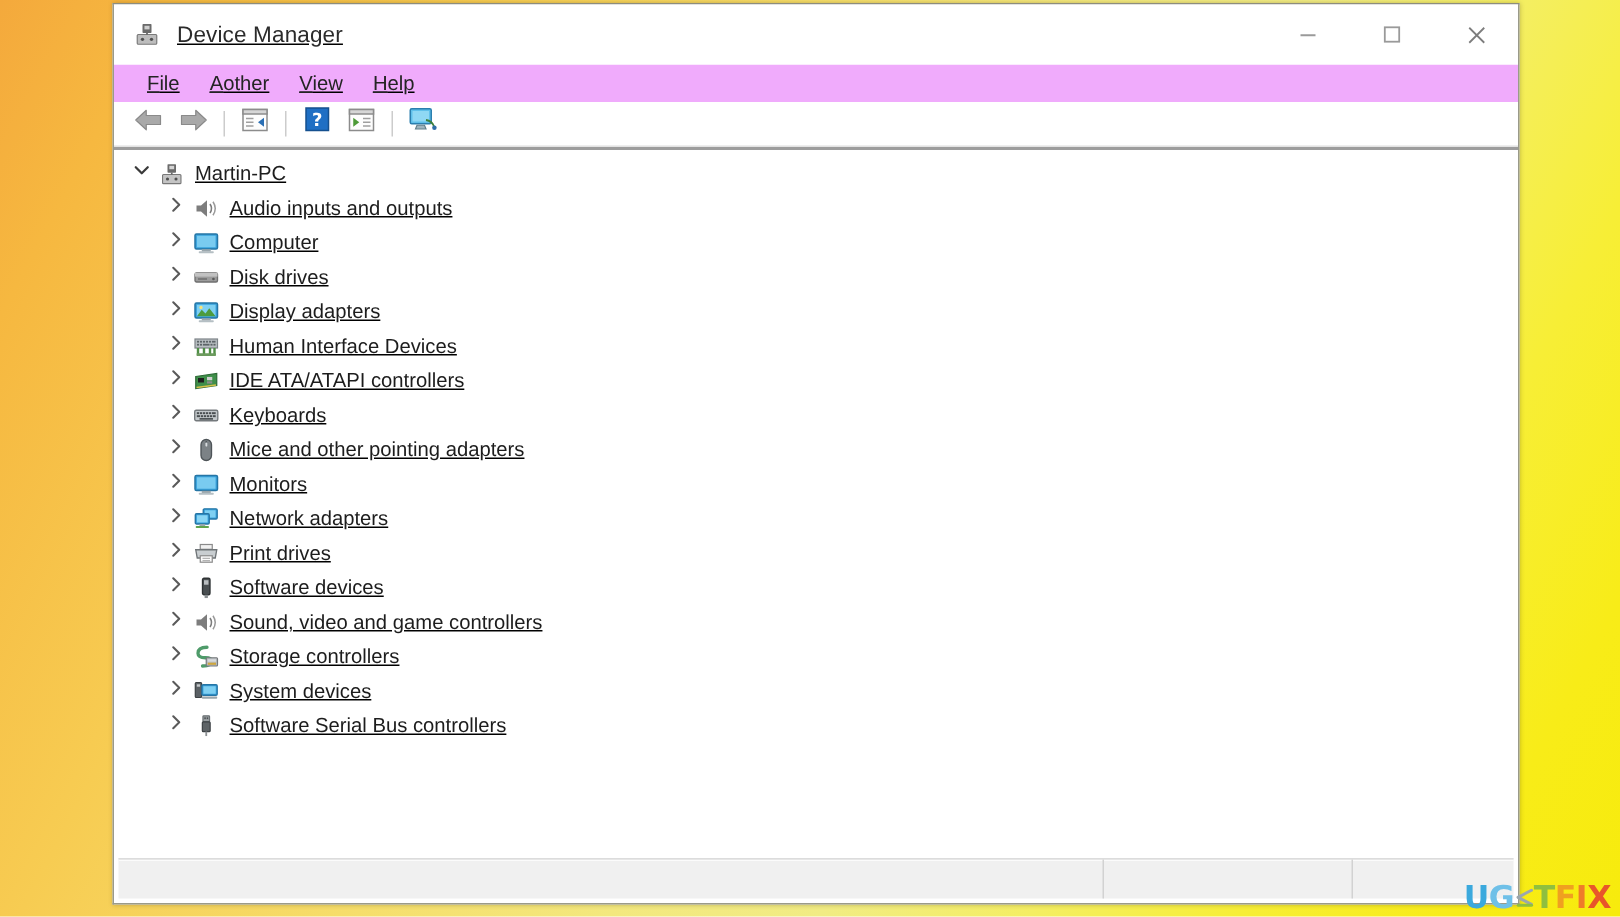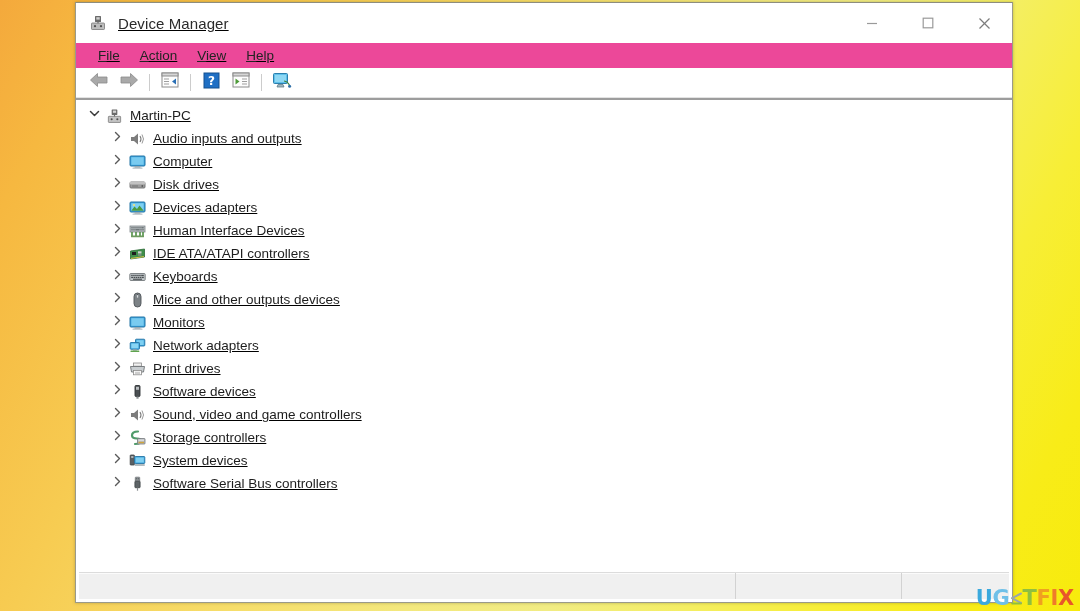--- a/index.html
+++ b/index.html
@@ -84,21 +84,21 @@
   }
   .win-btn svg { display: block; }
 
   
   .menubar {
     height: 25px;
     flex: 0 0 25px;
     display: flex;
     align-items: center;
     padding-left: 12px;
-    background: #ec4899;
+    background: #f0abfc;
   }
   .menu-item {
     font-size: 13.5px;
     color: #242424;
     padding: 2px 10px;
     cursor: default;
     white-space: nowrap;
   }
   .menu-item u { text-decoration: underline; }
 
@@ -243,21 +243,21 @@
         <svg width="13" height="13" viewBox="0 0 13 13">
           <line x1="1.5" y1="1.5" x2="11.5" y2="11.5" stroke="#7d7d7d" stroke-width="1.2"></line>
           <line x1="11.5" y1="1.5" x2="1.5" y2="11.5" stroke="#7d7d7d" stroke-width="1.2"></line>
         </svg>
       </div>
     </div>
   </div>
 
   <div class="menubar">
     <div class="menu-item"><u>F</u><span>ile</span></div>
-    <div class="menu-item"><u>A</u><span>ction</span></div>
+    <div class="menu-item"><u>A</u><span>other</span></div>
     <div class="menu-item"><u>V</u><span>iew</span></div>
     <div class="menu-item"><u>H</u><span>elp</span></div>
   </div>
 
   <div class="toolbar">
 
     <div class="tb-btn">
       <span>
         <svg width="20" height="16" viewBox="0 0 20 16">
           <path d="M8.5 1.5 L1.5 8 L8.5 14.5 L8.5 11 L18 11 L18 5 L8.5 5 Z" fill="#a9a9a9" stroke="#8a8a8a" stroke-width="0.8" stroke-linejoin="round"></path>
@@ -409,21 +409,21 @@
       <span class="node-icon">
         <svg width="17" height="16" viewBox="0 0 17 16">
           <rect x="1" y="2" width="15" height="10" rx="1" fill="#3aa3dd" stroke="#2575a5" stroke-width="1"></rect>
           <rect x="2.3" y="3.2" width="12.4" height="7.6" fill="#7fd0f2"></rect>
           <path d="M2.3 10.8 L5.5 6.5 L8 9 L10.5 5.5 L14.7 10.8 Z" fill="#4c9b3f"></path>
           <circle cx="5" cy="5" r="1.1" fill="#f5e37a"></circle>
           <rect x="5.5" y="12.2" width="6" height="1.6" fill="#9aa6ac"></rect>
           <rect x="3.5" y="13.5" width="10" height="1.3" rx="0.5" fill="#b5bfc4"></rect>
         </svg>
       </span>
-      <span class="node-label">Devices adapters</span>
+      <span class="node-label">Display adapters</span>
     </div>
 
     <div class="tree-row child">
       <span class="chevron">
         <svg width="11" height="11" viewBox="0 0 11 11">
             <path d="M3.5 1.5 L7.5 5.5 L3.5 9.5" fill="none" stroke="#5a5a5a" stroke-width="1.4" stroke-linecap="round" stroke-linejoin="round"></path>
           </svg>
       </span>
       <span class="node-icon">
         <svg width="17" height="16" viewBox="0 0 17 16">
@@ -501,21 +501,21 @@
             <path d="M3.5 1.5 L7.5 5.5 L3.5 9.5" fill="none" stroke="#5a5a5a" stroke-width="1.4" stroke-linecap="round" stroke-linejoin="round"></path>
           </svg>
       </span>
       <span class="node-icon">
         <svg width="15" height="16" viewBox="0 0 15 16">
           <rect x="4" y="1" width="7" height="14" rx="3.5" fill="#7c8286" stroke="#4e5458" stroke-width="0.9"></rect>
           <line x1="7.5" y1="2" x2="7.5" y2="6" stroke="#4e5458" stroke-width="0.9"></line>
           <rect x="6.9" y="3" width="1.3" height="2.8" rx="0.6" fill="#d8dcdf"></rect>
         </svg>
       </span>
-      <span class="node-label">Mice and other outputs devices</span>
+      <span class="node-label">Mice and other pointing adapters</span>
     </div>
 
     <div class="tree-row child">
       <span class="chevron">
         <svg width="11" height="11" viewBox="0 0 11 11">
             <path d="M3.5 1.5 L7.5 5.5 L3.5 9.5" fill="none" stroke="#5a5a5a" stroke-width="1.4" stroke-linecap="round" stroke-linejoin="round"></path>
           </svg>
       </span>
       <span class="node-icon">
         <svg width="17" height="16" viewBox="0 0 17 16">

